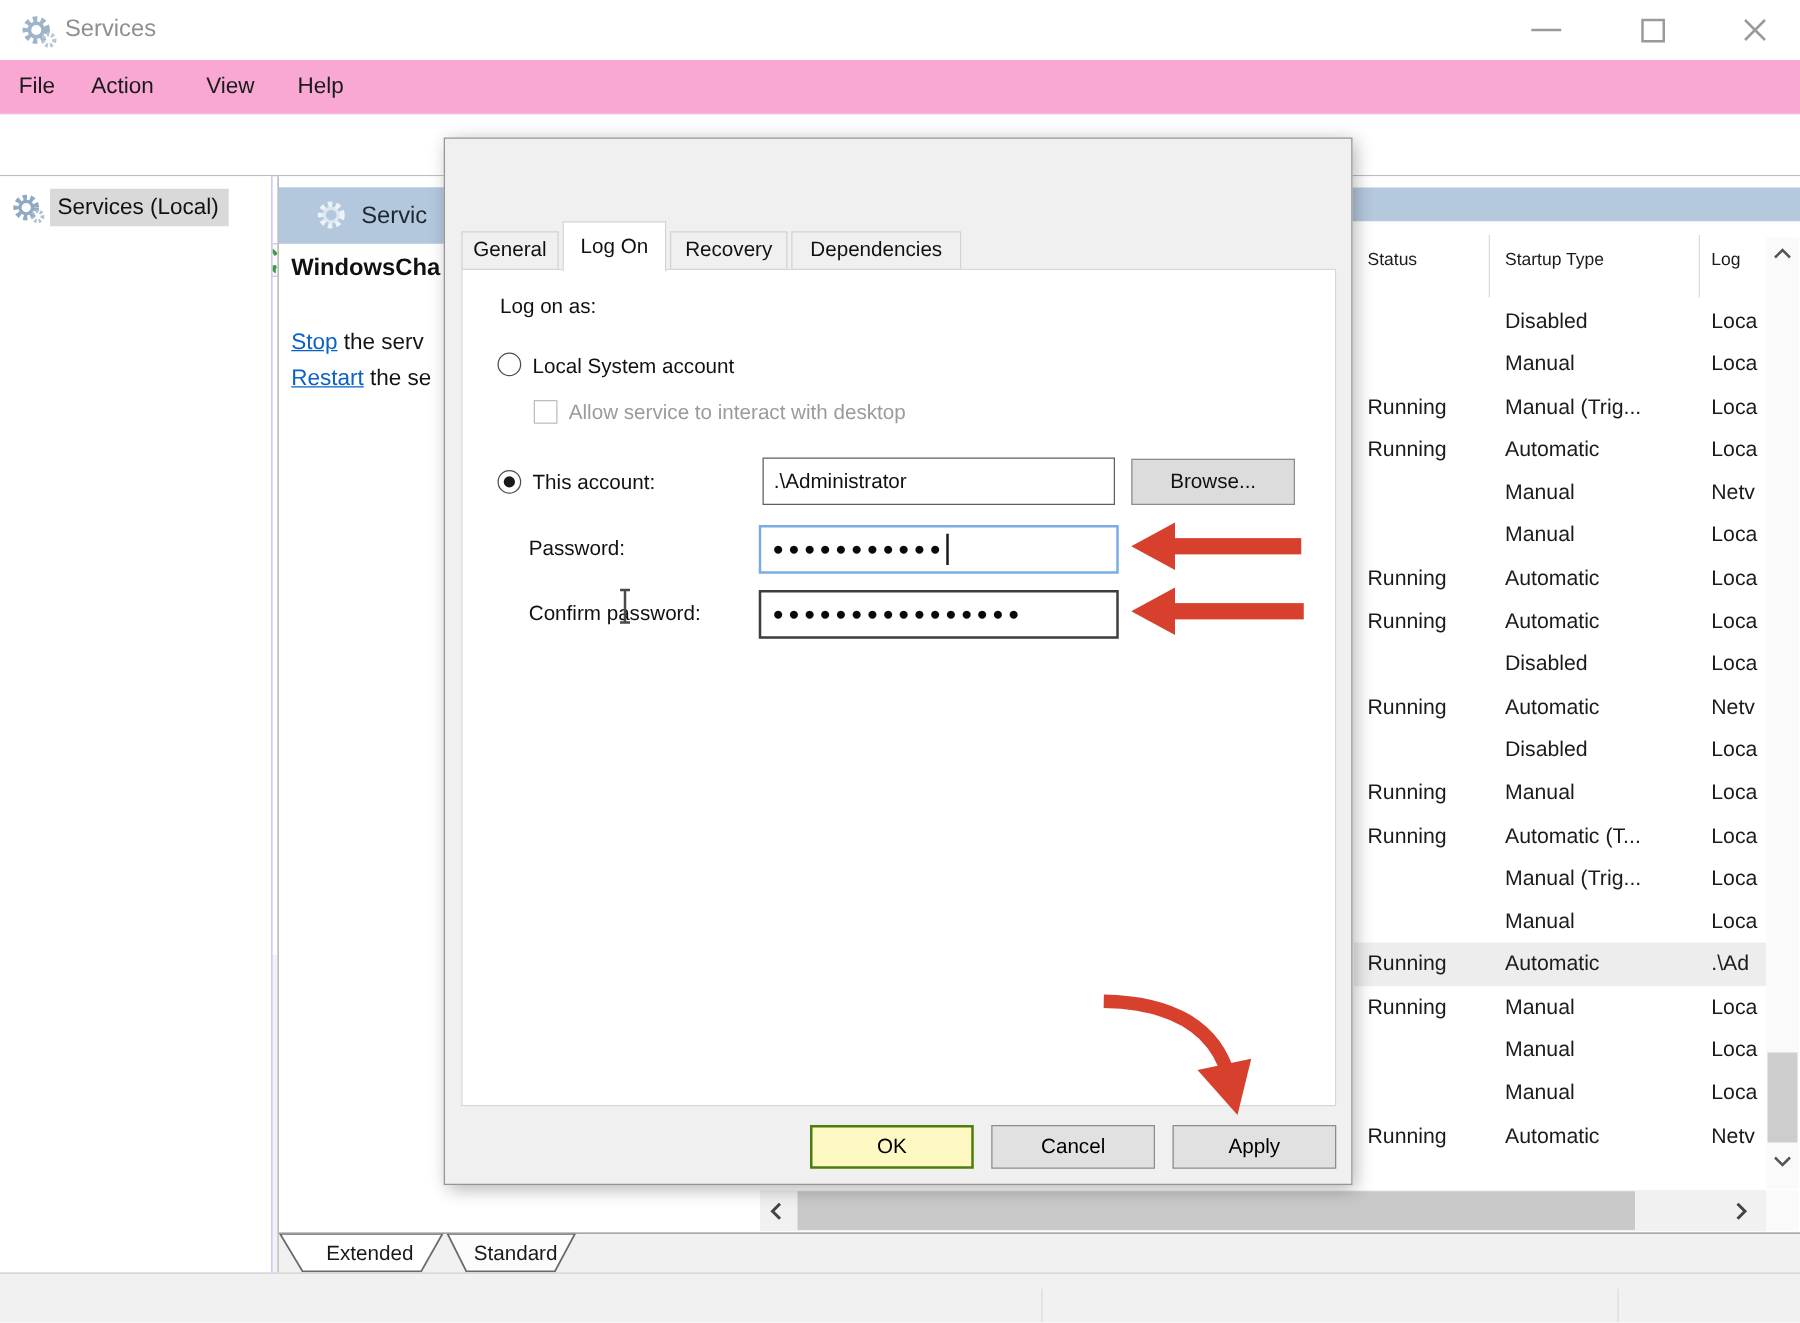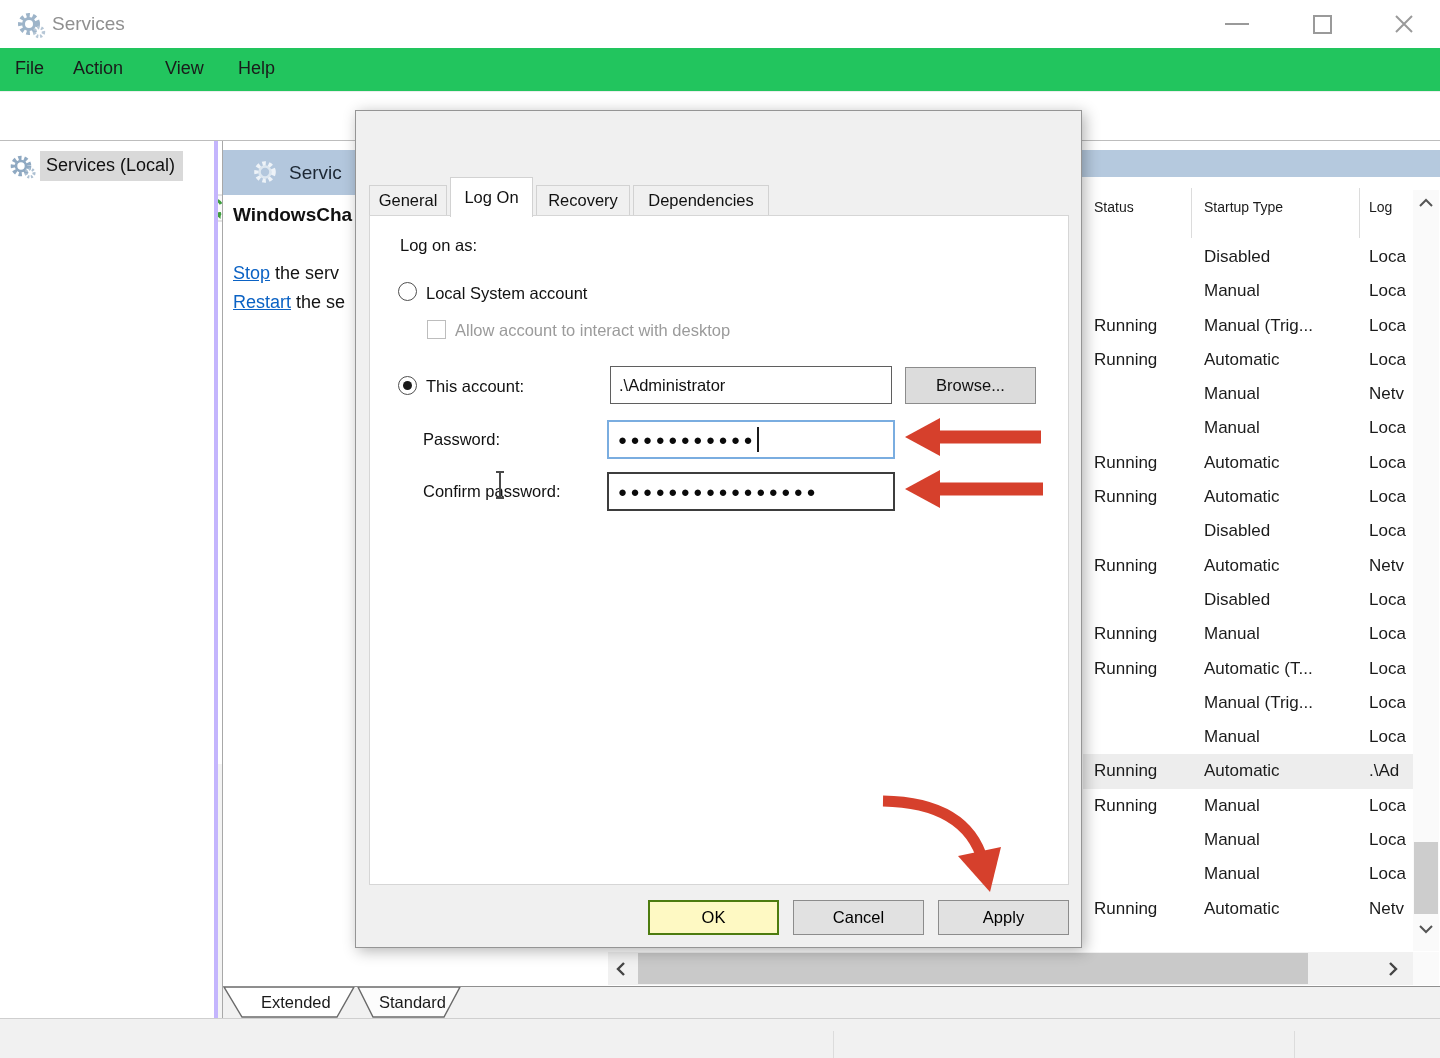--- a/index.html
+++ b/index.html
@@ -10,35 +10,35 @@
   
   .titlebar { position:absolute; left:0; top:0; width:1440px; height:48px; background:#fff; }
   .tb-gear { position:absolute; left:16px; top:10px; }
   .tb-title { position:absolute; left:52px; top:13px; font-size:19px; color:#8f8f8f; }
   .winbtn { position:absolute; top:0; width:64px; height:48px; display:flex; align-items:center; justify-content:center; }
   .winbtn.min { left:1205px; } .winbtn.max { left:1290px; } .winbtn.close { left:1372px; }
   .min-glyph { width:24px; height:0; border-top:2px solid #9a9a9a; }
   .max-glyph { width:19px; height:19px; border:2px solid #9a9a9a; background:transparent; }
 
   
-  .menubar { position:absolute; left:0; top:48px; width:1440px; height:44px; background:#22c55e; border-bottom:1px solid #ededed; }
+  .menubar { position:absolute; left:0; top:48px; width:1440px; height:44px; background:#f9a8d4; border-bottom:1px solid #ededed; }
   .menu-item { position:absolute; top:10px; font-size:18px; color:#1a1a1a; cursor:default; }
   .menu-item:nth-child(1){ left:15px; } .menu-item:nth-child(2){ left:73px; }
   .menu-item:nth-child(3){ left:165px; } .menu-item:nth-child(4){ left:238px; }
 
   
   .toolbar { position:absolute; left:0; top:92px; width:1440px; height:48px; background:#fff; }
   .tbtn { position:absolute; top:98px; width:36px; height:36px; display:flex; align-items:center; justify-content:center; }
   .tbtn.selected { background:#cde8ff; border:1px solid #90c8f0; }
   .tsep { position:absolute; top:100px; width:1px; height:32px; background:#c9c9c9; }
 
   
   .content-top-line { position:absolute; left:0; top:140px; width:1440px; height:1px; background:#bdbdbd; }
 
-  .tree-panel { position:absolute; left:0; top:141px; width:218px; height:877px; background:#fff; border-right:4px solid #c4b5fd; }
+  .tree-panel { position:absolute; left:0; top:141px; width:218px; height:877px; background:#fff; border-right:1px solid #c4b5fd; }
   .tree-item { position:absolute; left:8px; top:10px; display:flex; align-items:center; }
   .tree-item .hl { background:#d9d9d9; padding:4px 8px 5px 6px; font-size:18px; color:#111; margin-left:4px; }
 
   .main-panel { position:absolute; left:222px; top:141px; width:1218px; height:877px; background:#fff; border-left:1px solid #a8a8a8; }
   .blue-band { position:absolute; left:0; top:9px; width:1218px; height:27px; background:#b5c9de; }
   .blue-left { position:absolute; left:0; top:9px; width:142px; height:45px; background:#b3c7dd; }
   .blue-left .hdr-ico { position:absolute; left:28px; top:8px; }
   .blue-left .hdr-txt { position:absolute; left:66px; top:12px; font-size:19px; color:#1c2733; white-space:nowrap; }
 
   .svc-name { position:absolute; left:10px; top:63px; font-size:19px; font-weight:bold; color:#111; white-space:nowrap; }
@@ -404,21 +404,21 @@
     <div class="dlg-tab t2">Recovery</div>
     <div class="dlg-tab t3">Dependencies</div>
 
     <div class="dlg-page">
       <span class="lbl" style="left:30px; top:20px;">Log on as:</span>
 
       <div class="radio" style="left:28px; top:66px;"></div>
       <span class="lbl" style="left:56px; top:68px;">Local System account</span>
 
       <div class="checkbox" style="left:57px; top:104px;"></div>
-      <span class="lbl gray" style="left:85px; top:105px;">Allow account to interact with desktop</span>
+      <span class="lbl gray" style="left:85px; top:105px;">Allow service to interact with desktop</span>
 
       <div class="radio checked" style="left:28px; top:160px;"></div>
       <span class="lbl" style="left:56px; top:161px;">This account:</span>
       <input class="txt-input" type="text" value=".\Administrator" style="">
       <div class="btn browse">Browse...</div>
 
       <span class="lbl" style="left:53px; top:214px;">Password:</span>
       <div class="pwd-field pw">
         <span class="dots">●●●●●●●●●●●</span>
           <span class="caret"></span>

